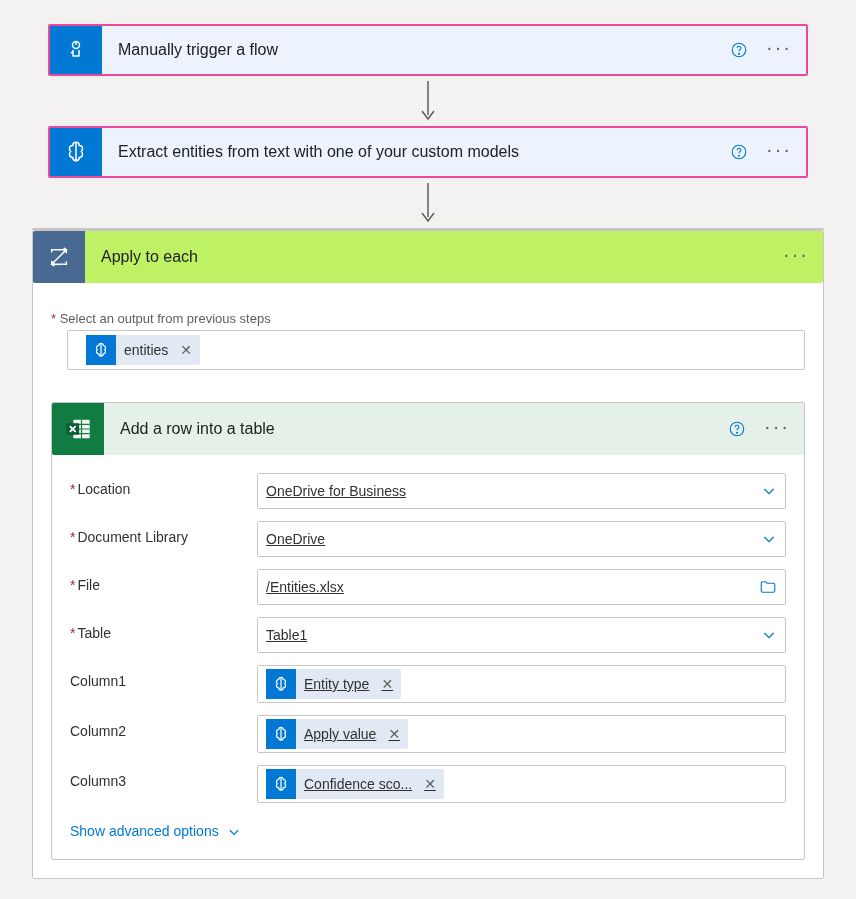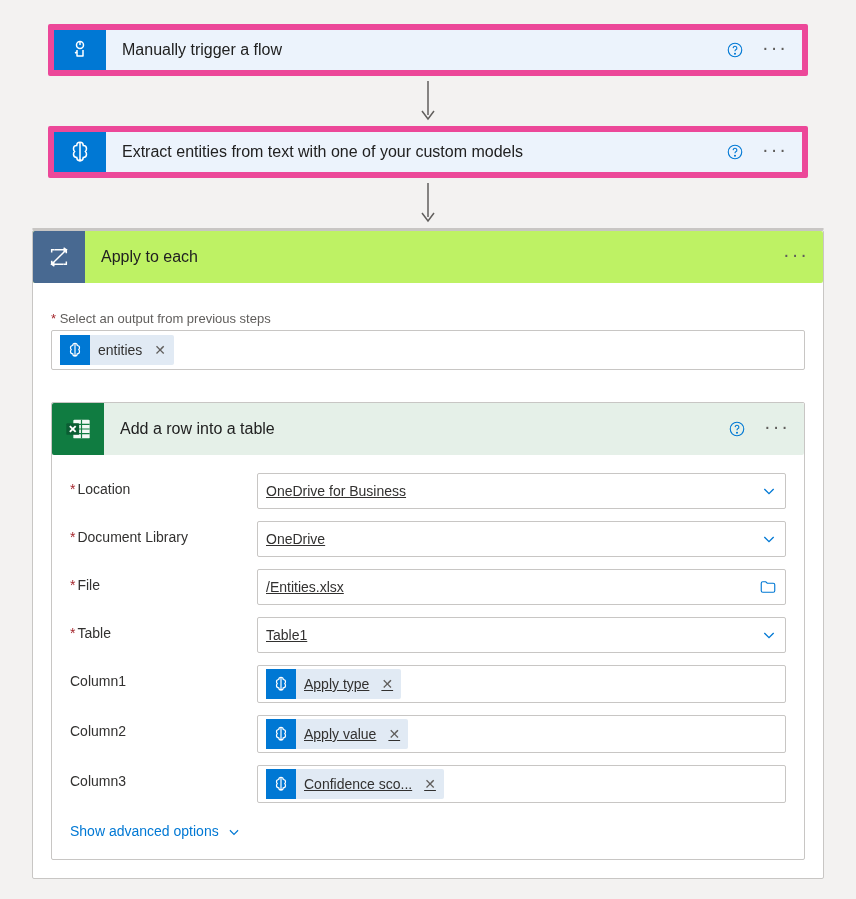--- a/index.html
+++ b/index.html
@@ -8,21 +8,21 @@
     width: 856px;
     min-height: 899px;
     padding: 24px 48px;
     font-size: 14px;
     color: #323130;
   }
   .action-card {
     display: flex;
     align-items: center;
     height: 52px;
-    border: 6px solid #ec4899;
+    border: 2px solid #ec4899;
     border-radius: 2px;
     overflow: hidden;
   }
   .card-blue { background: #ecf3fc; }
   .card-green { background: #e5f0e8; }
   .card-grey { background: #bef264; }
   .icon-box {
     width: 52px;
     height: 52px;
     display: flex;
@@ -84,21 +84,22 @@
     display:block;
     margin-bottom:4px;
   }
   .req-label .star { color:#a4262c; }
   .field-box {
     border: 1px solid #c8c6c4;
     border-radius: 2px;
     min-height: 38px;
     display: flex;
     align-items: flex-end;
-    padding: 4px 8px;
+    padding: 4px 18px;
+    margin-left: 16px;
   }
   .token {
     display: inline-flex;
     align-items: center;
     background: #e1eaf4;
     border-radius: 2px;
     height: 30px;
     padding: 0 8px 0 0;
     gap: 8px;
     font-size:14px;
@@ -297,21 +298,21 @@
 
         <div class="form-row">
           <div class="form-label"><span>Column1</span></div>
           <div class="form-input" style="justify-content:flex-start;">
             <span class="token">
               <span class="token-icon">
                   <svg width="18" height="18" viewBox="0 0 24 24" fill="none" stroke="white" stroke-width="1.6">
                     <path d="M12 3c-2 0-3 1.5-3 3-1.5 0-3 1-3 3 0 1 .5 2 1 2.5-.5.5-1 1.5-1 2.5 0 2 1.5 3 3 3 0 1.5 1 3 3 3M12 3c2 0 3 1.5 3 3 1.5 0 3 1 3 3 0 1-.5 2-1 2.5.5.5 1 1.5 1 2.5 0 2-1.5 3-3 3 0 1.5-1 3-3 3M12 3v18"></path>
                   </svg>
                 </span>
-              <span>Apply type</span>
+              <span>Entity type</span>
               <span class="token-x">✕</span>
             </span>
           </div>
         </div>
 
         <div class="form-row">
           <div class="form-label"><span>Column2</span></div>
           <div class="form-input" style="justify-content:flex-start;">
             <span class="token">
               <span class="token-icon">

